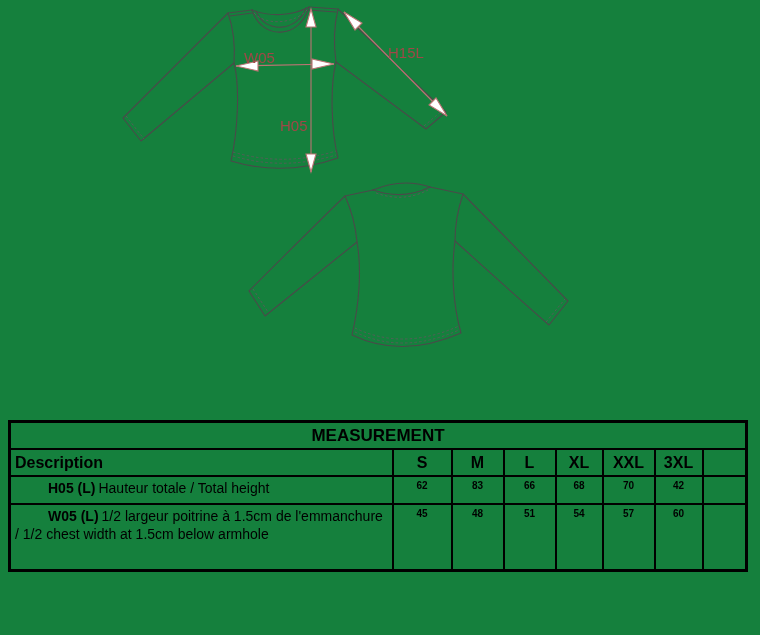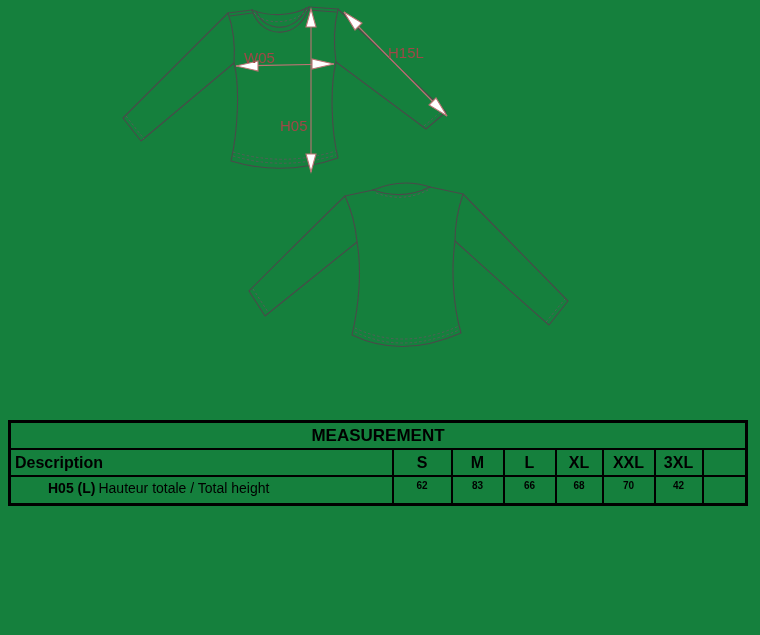--- a/index.html
+++ b/index.html
@@ -196,15 +196,25 @@
       <tr class="row-h05">
         <td class="desc-cell"><span class="row-code">H05 (L)</span><span>Hauteur totale / Total height</span></td>
         <td class="val-cell">62</td>
         <td class="val-cell">83</td>
         <td class="val-cell">66</td>
         <td class="val-cell">68</td>
         <td class="val-cell">70</td>
         <td class="val-cell">42</td>
         <td class="val-cell"></td>
       </tr>
+      <tr class="row-w05">
+        <td class="desc-cell"><span class="row-code">W05 (L)</span><span>1/2 largeur poitrine à 1.5cm de l'emmanchure / 1/2 chest width at 1.5cm below armhole</span></td>
+        <td class="val-cell">45</td>
+        <td class="val-cell">48</td>
+        <td class="val-cell">51</td>
+        <td class="val-cell">54</td>
+        <td class="val-cell">57</td>
+        <td class="val-cell">60</td>
+        <td class="val-cell"></td>
+      </tr>
     </tbody>
   </table>
 </div>
 
 </body></html>

